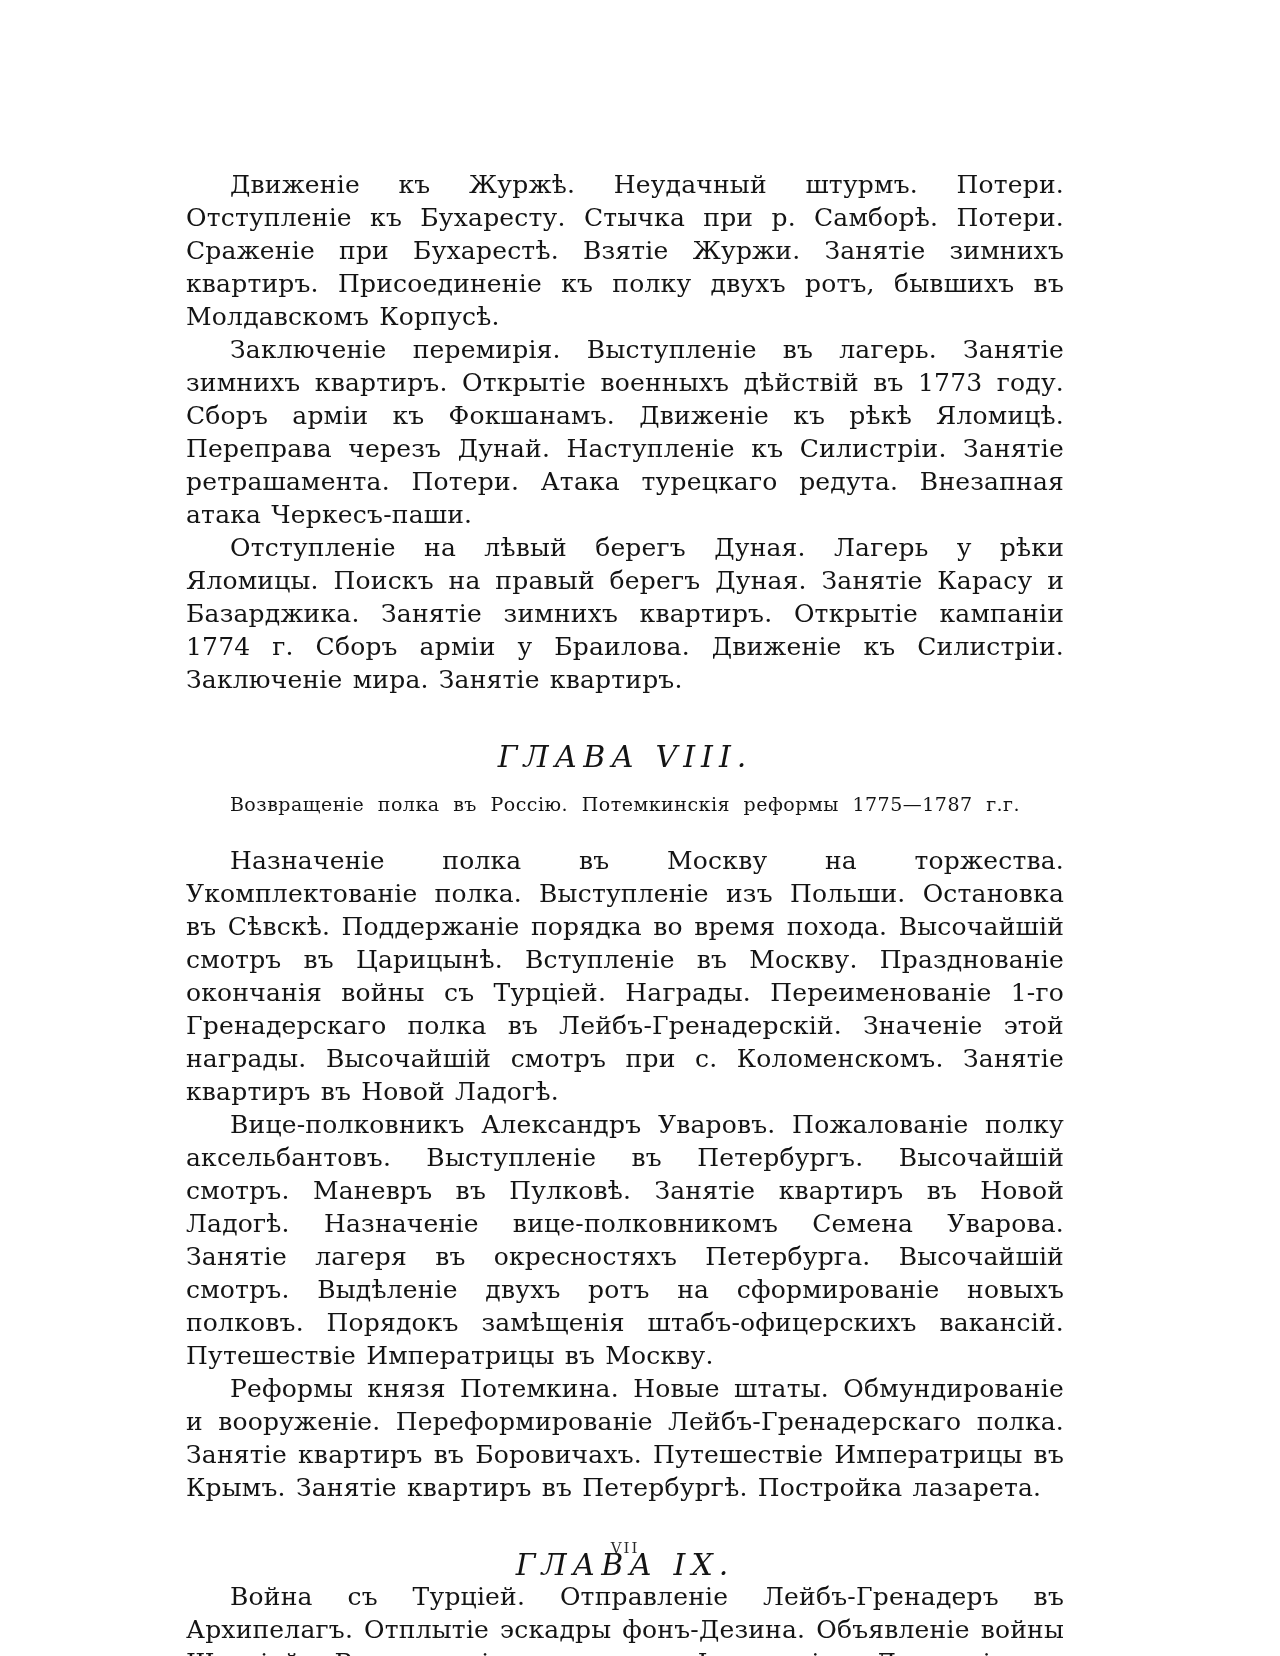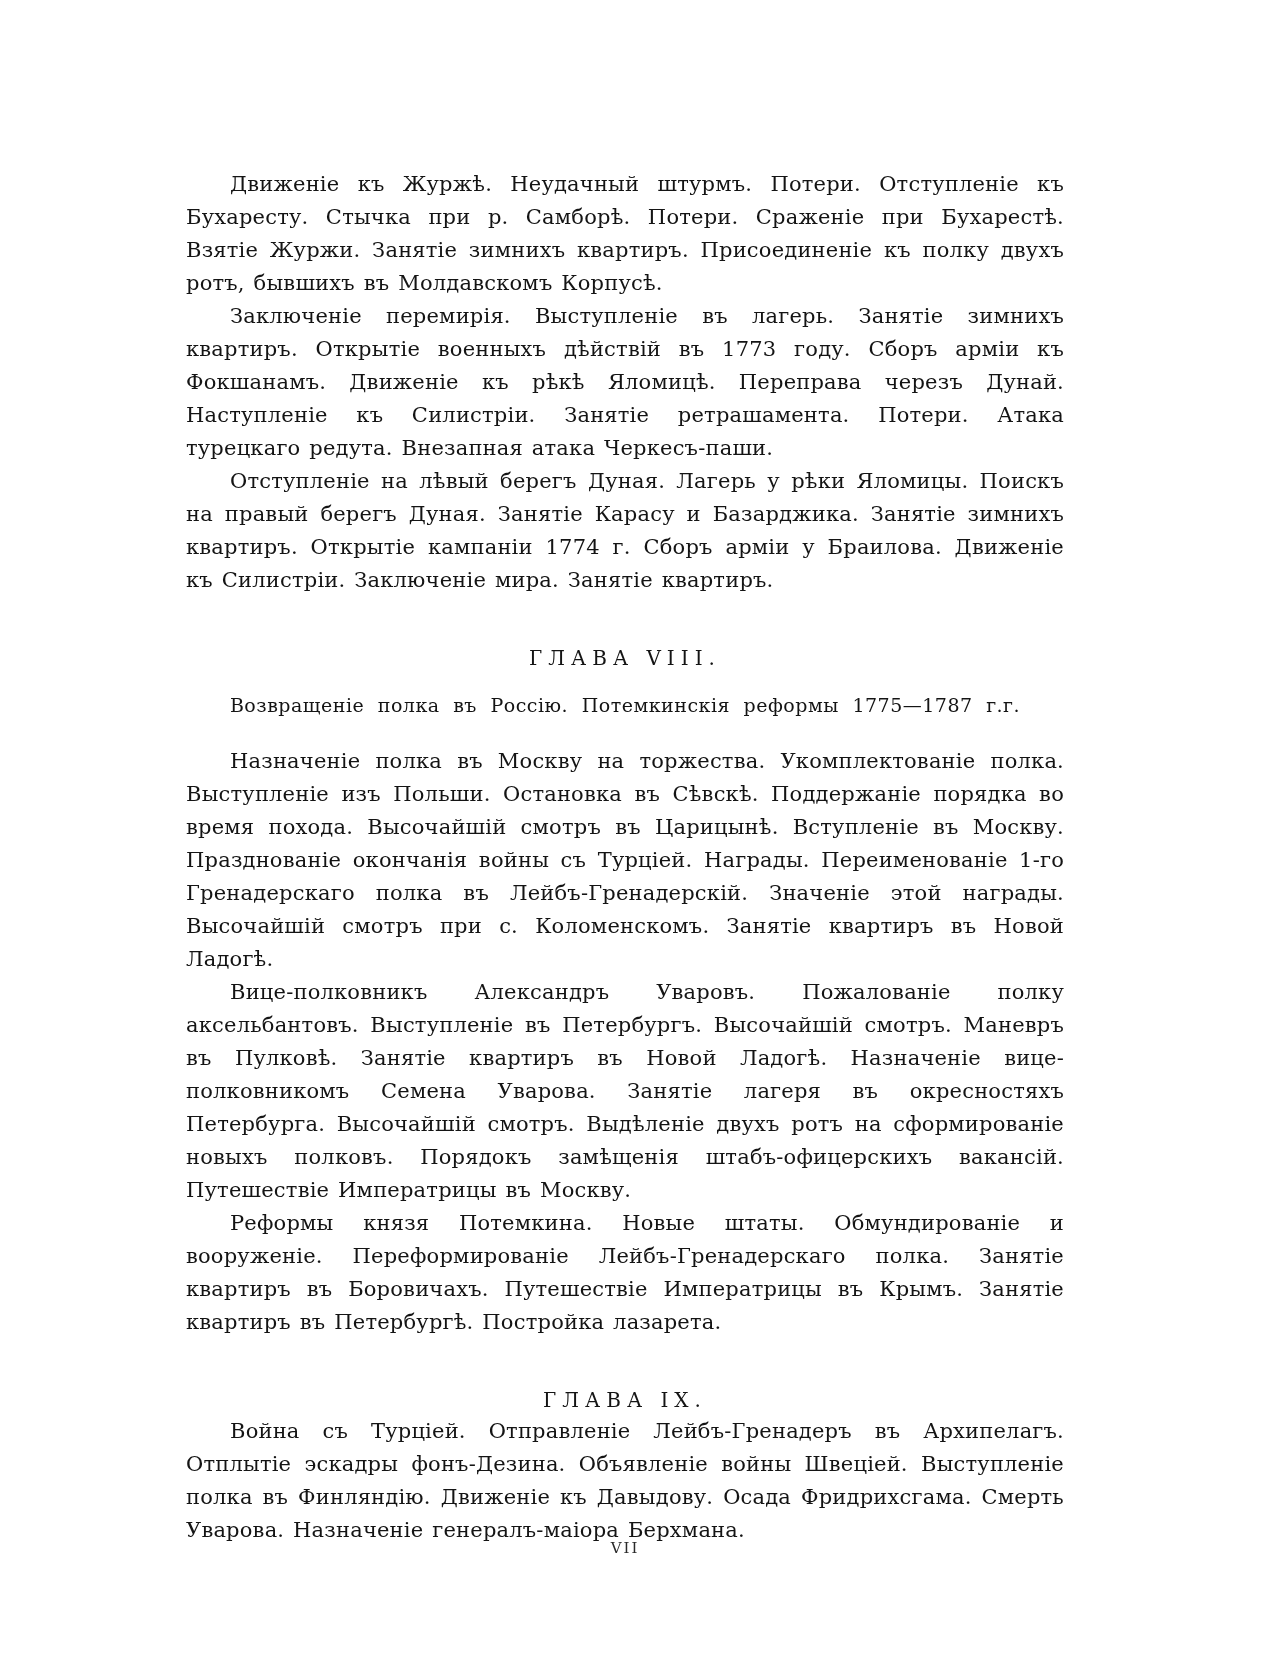--- a/index.html
+++ b/index.html
@@ -16,37 +16,38 @@
     overflow: hidden;
   }
   .page {
     position: absolute;
     left: 186px;
     top: 168px;
     width: 878px;
   }
   .para {
     margin: 0;
-    font-size: 21px;
+    font-size: 25px;
     line-height: 33px;
     text-align: justify;
     text-indent: 44px;
     word-spacing: 2px;
     letter-spacing: 0.2px;
   }
   .chapter {
     margin: 0;
   }
   .chapter-heading {
     margin: 46px 0 0 0;
     text-align: center;
-    font-size: 20px;
+    font-size: 30px;
     font-weight: normal;
     letter-spacing: 6px;
     line-height: 30px;
+    font-style: italic;
   }
   .chapter-subtitle {
     margin: 16px 0 24px 0;
     text-align: center;
     font-size: 19px;
     font-weight: normal;
     letter-spacing: 0.5px;
     word-spacing: 7px;
     line-height: 32px;
   }

